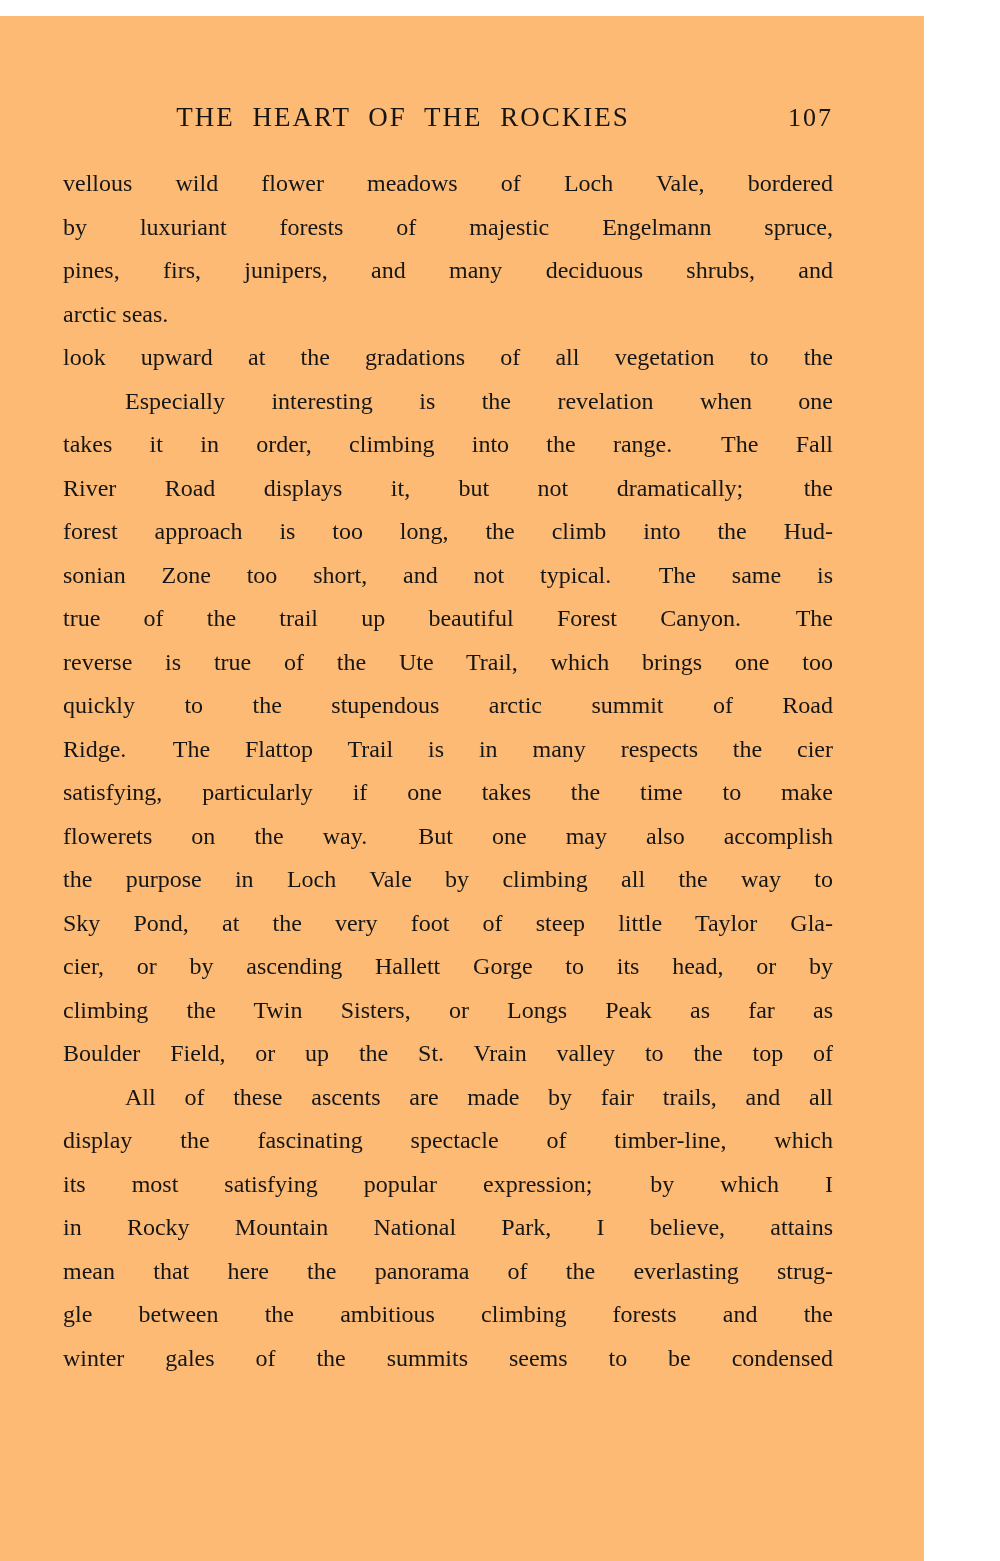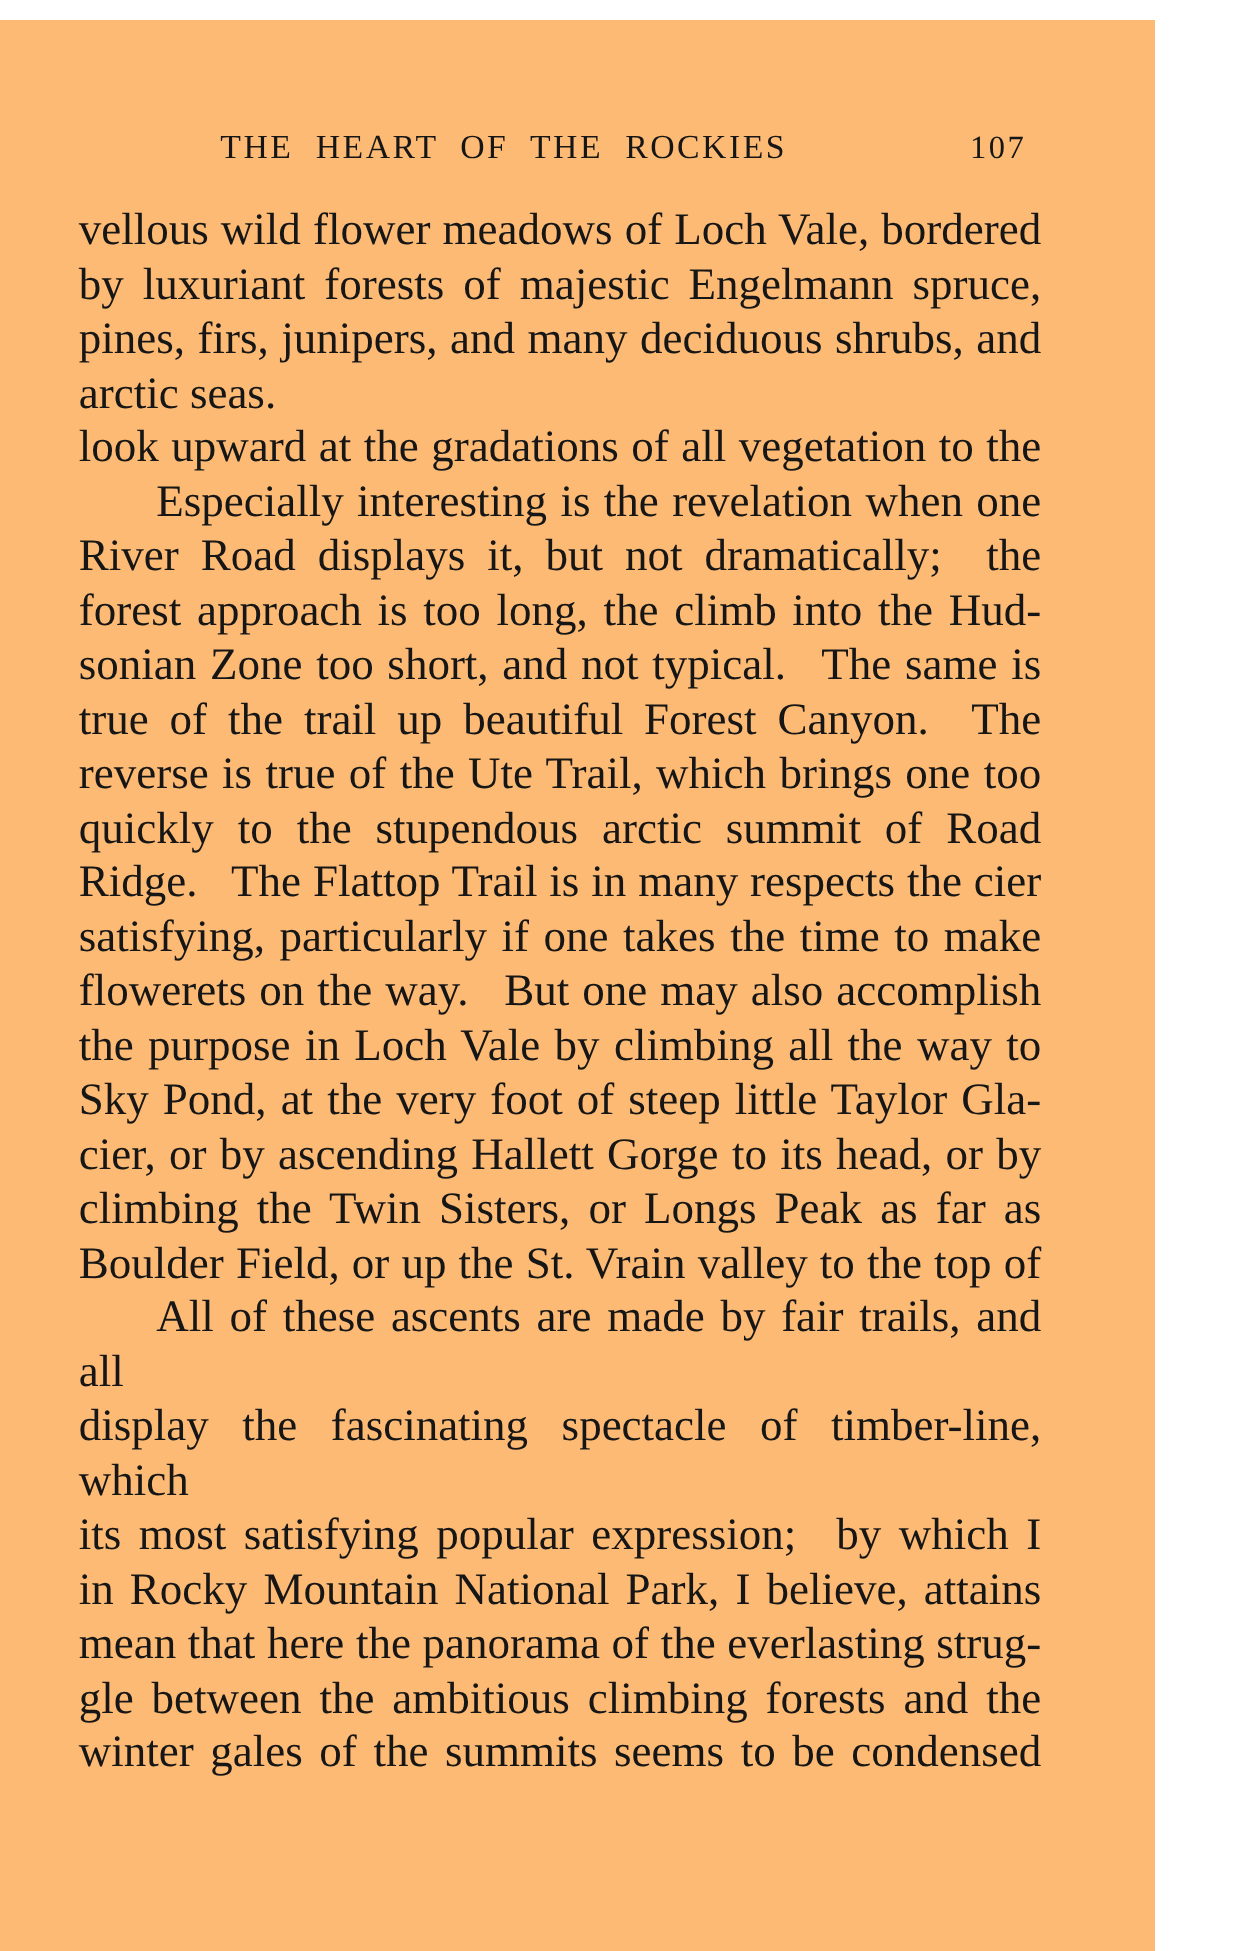--- a/index.html
+++ b/index.html
@@ -31,29 +31,29 @@
     line-height: 34px;
   }
   .running-title {
     text-align: center;
     letter-spacing: 2px;
     word-spacing: 9px;
     padding-right: 90px; 
   }
   .folio {
     position: absolute;
-    right: 12px;
+    right: 0;
     top: 1px;
     font-size: 26px;
     letter-spacing: 2px;
     font-variant-numeric: oldstyle-nums;
   }
   .paragraph { margin: 0; }
   .line {
-    font-size: 36px;
+    font-size: 24px;
     line-height: 43.5px;
     text-align: justify;
     text-align-last: justify;
     -moz-text-align-last: justify;
   }
   .line.indent { text-indent: 62px; }
   .line.last {
     text-align-last: left;
     -moz-text-align-last: left;
   }
@@ -72,20 +72,21 @@
     <div class="paragraph">
       <div class="line">vellous wild flower meadows of Loch Vale, bordered</div>
       <div class="line">by luxuriant forests of majestic Engelmann spruce,</div>
       <div class="line">pines, firs, junipers, and many deciduous shrubs, and</div>
       <div class="line last">arctic seas.</div>
       <div class="line">look upward at the gradations of all vegetation to the</div>
     </div>
 
     <div class="paragraph">
       <div class="line indent">Especially interesting is the revelation when one</div>
+      <div class="line">takes it in order, climbing into the range.  The Fall</div>
       <div class="line">River Road displays it, but not dramatically;  the</div>
       <div class="line">forest approach is too long, the climb into the Hud-</div>
       <div class="line">sonian Zone too short, and not typical.  The same is</div>
       <div class="line">true of the trail up beautiful Forest Canyon.  The</div>
       <div class="line">reverse is true of the Ute Trail, which brings one too</div>
       <div class="line">quickly to the stupendous arctic summit of Road</div>
       <div class="line">Ridge.  The Flattop Trail is in many respects the cier</div>
       <div class="line">satisfying, particularly if one takes the time to make</div>
       <div class="line">flowerets on the way.  But one may also accomplish</div>
       <div class="line">the purpose in Loch Vale by climbing all the way to</div>

